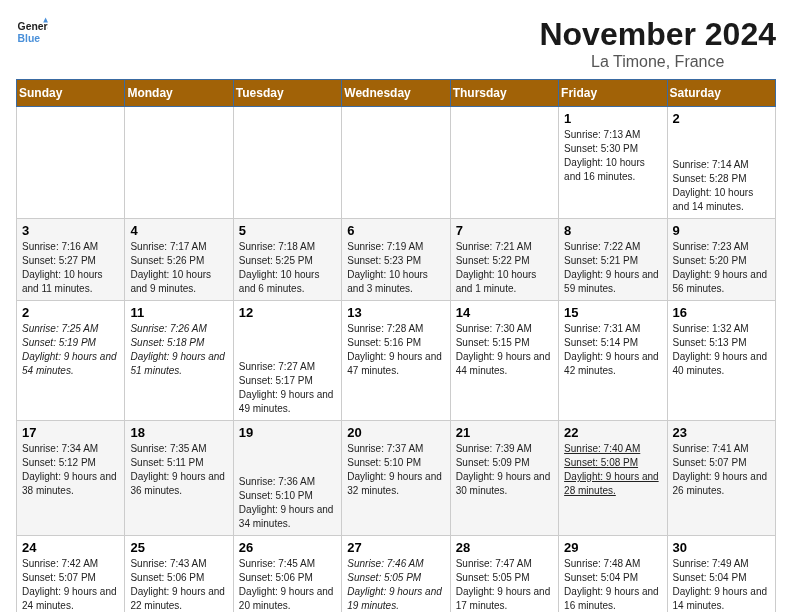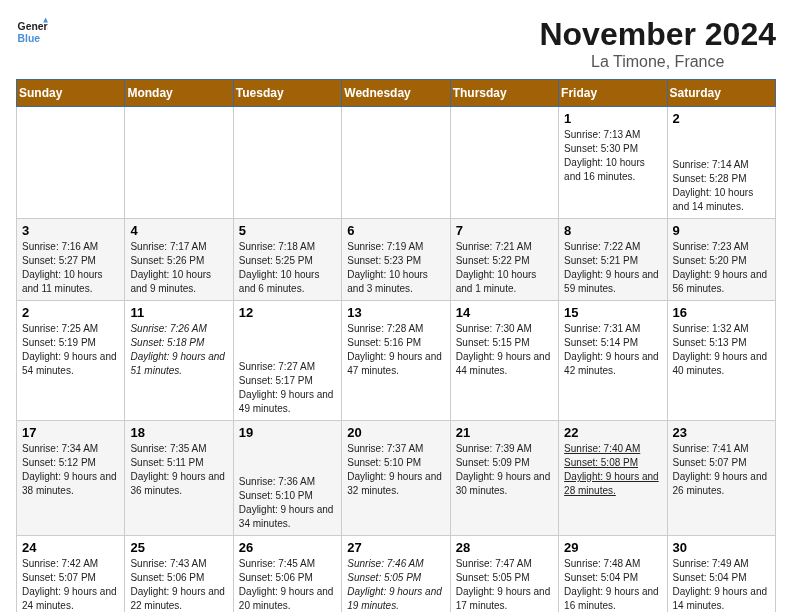--- a/index.html
+++ b/index.html
@@ -166,21 +166,21 @@
         <td>
           <span class="day-num">9</span>
           <div class="day-info" style="white-space: pre-line;">Sunrise: 7:23 AM
 Sunset: 5:20 PM
 Daylight: 9 hours and 56 minutes.</div>
         </td>
       </tr>
       <tr>
         <td>
           <span class="day-num">2</span>
-          <div class="day-info" style="white-space: pre-line;">Sunrise: 7:25 AM
+          <div class="day-info" style="white-space: pre-line; font-style: italic;">Sunrise: 7:25 AM
 Sunset: 5:19 PM
 Daylight: 9 hours and 54 minutes.</div>
         </td>
         <td>
           <span class="day-num">11</span>
           <div class="day-info" style="white-space: pre-line; font-style: italic;">Sunrise: 7:26 AM
 Sunset: 5:18 PM
 Daylight: 9 hours and 51 minutes.</div>
         </td>
         <td>

